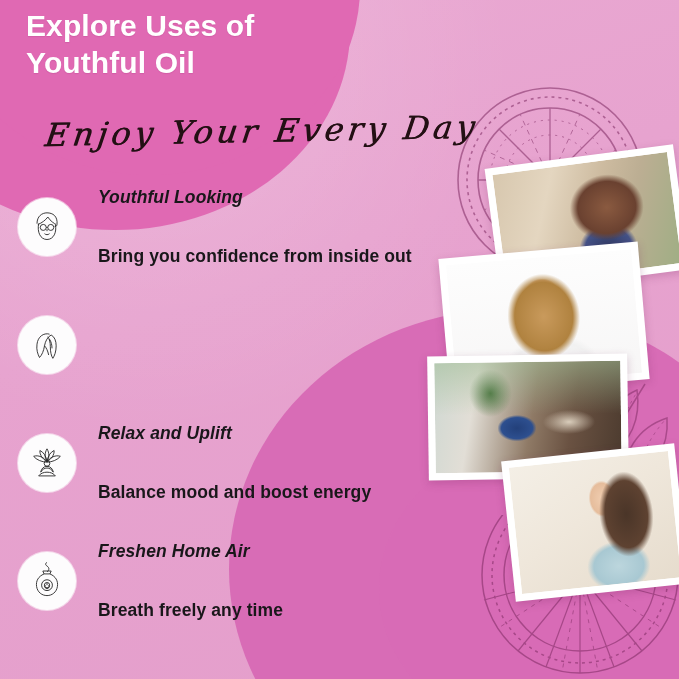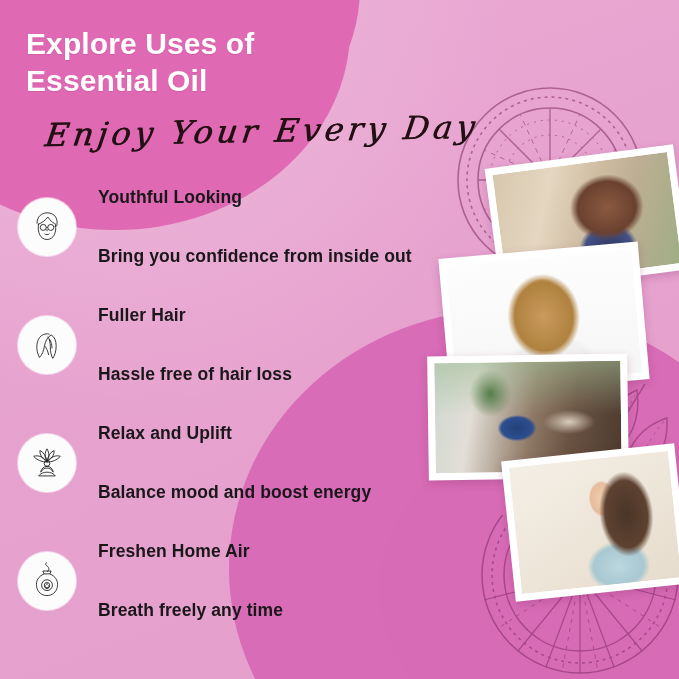--- a/index.html
+++ b/index.html
@@ -43,21 +43,21 @@
   }
   
   .citrus{position:absolute;opacity:.55;}
   .citrus svg{display:block;}
   .citrus-top{left:450px;top:80px;width:200px;height:200px;}
   .citrus-bottom{left:470px;top:515px;width:220px;height:190px;}
   .leaf-art{position:absolute;left:555px;top:370px;width:135px;height:150px;opacity:.5;}
 
   
   .header{
-    position:absolute;left:26px;top:26px;width:360px;
+    position:absolute;left:26px;top:8px;width:360px;
   }
   .header h1{
     margin:0;color:#ffffff;font-weight:bold;
     font-size:30px;line-height:1.22;letter-spacing:.1px;
     text-shadow:0 1px 1px rgba(150,40,110,.18);
   }
   .header h1 .ln{display:block;}
 
   
   .tagline{
@@ -83,21 +83,21 @@
     flex:0 0 auto;width:58px;height:58px;border-radius:50%;
     background:#fdfcfd;
     display:flex;align-items:center;justify-content:center;
     margin-left:4px;
     box-shadow:0 0 0 1px rgba(255,255,255,.55);
   }
   .ficon svg{display:block;}
   .ftext{margin-left:22px;}
   .ftitle{
     font-size:17.5px;font-weight:bold;color:#19171a;
-    line-height:1.32;letter-spacing:.1px;white-space:nowrap;
+    line-height:1.32;letter-spacing:.1px;white-space:nowrap;font-style:italic;
   }
   .fsub{
     font-size:17.5px;font-weight:bold;color:#19171a;
     line-height:1.32;letter-spacing:.1px;white-space:nowrap;margin-top:35px;
   }
 
   
   .photo{
     position:absolute;background:#fff;
     padding:7px;
@@ -224,21 +224,21 @@
       <g stroke-width="0.8" stroke-dasharray="3 4">
         <path d="M62 80 C 62 60, 70 42, 82 22"></path>
         <path d="M84 104 C 86 84, 96 66, 110 50"></path>
       </g>
     </svg>
   </div>
 
   <div class="header">
     <h1>
       <span class="ln">Explore Uses of</span>
-      <span class="ln">Essential Oil</span>
+      <span class="ln">Youthful Oil</span>
     </h1>
   </div>
 
   <div class="tagline">Enjoy Your Every Day</div>
 
   <div class="features">
 
     <div class="feature">
       <div class="ficon">
         <svg viewBox="0 0 48 48" width="40" height="40" fill="none" stroke="#2a2a2a" stroke-width="1.1">
@@ -262,24 +262,20 @@
       <div class="ficon">
         <svg viewBox="0 0 48 48" width="40" height="40" fill="none" stroke="#2a2a2a" stroke-width="1.1">
           <path d="M27 11 C20 9, 13 14, 12 23 C11 30, 13 35, 15 39"></path>
           <path d="M15 39 C18 36, 20 31, 21 25 C22 19, 25 14, 29 12"></path>
           <path d="M29 12 C33 14, 35 19, 35 25 C35 32, 33 37, 31 40"></path>
           <path d="M31 40 C29 37, 28 32, 28 26"></path>
           <path d="M28 26 C28 21, 27 17, 25 14"></path>
           <path d="M27 17 C29 20, 30 24, 30 28"></path>
           <path d="M21 25 C23 27, 25 31, 26 36"></path>
         </svg>
-      </div>
-      <div class="ftext">
-        <div class="ftitle">Fuller Hair</div>
-        <div class="fsub">Hassle free of hair loss</div>
       </div>
     </div>
 
     <div class="feature">
       <div class="ficon">
         <svg viewBox="0 0 48 48" width="40" height="40" fill="none" stroke="#2a2a2a" stroke-width="1.1">
           <path d="M24 7 C21 12, 21 18, 24 22 C27 18, 27 12, 24 7 Z"></path>
           <path d="M24 22 C19 20, 15 14, 15.5 9 C20 11, 23 16, 24 22 Z"></path>
           <path d="M24 22 C29 20, 33 14, 32.5 9 C28 11, 25 16, 24 22 Z"></path>
           <path d="M24 23 C18 23, 11 20, 8 16 C13 14, 21 17, 24 23 Z"></path>

